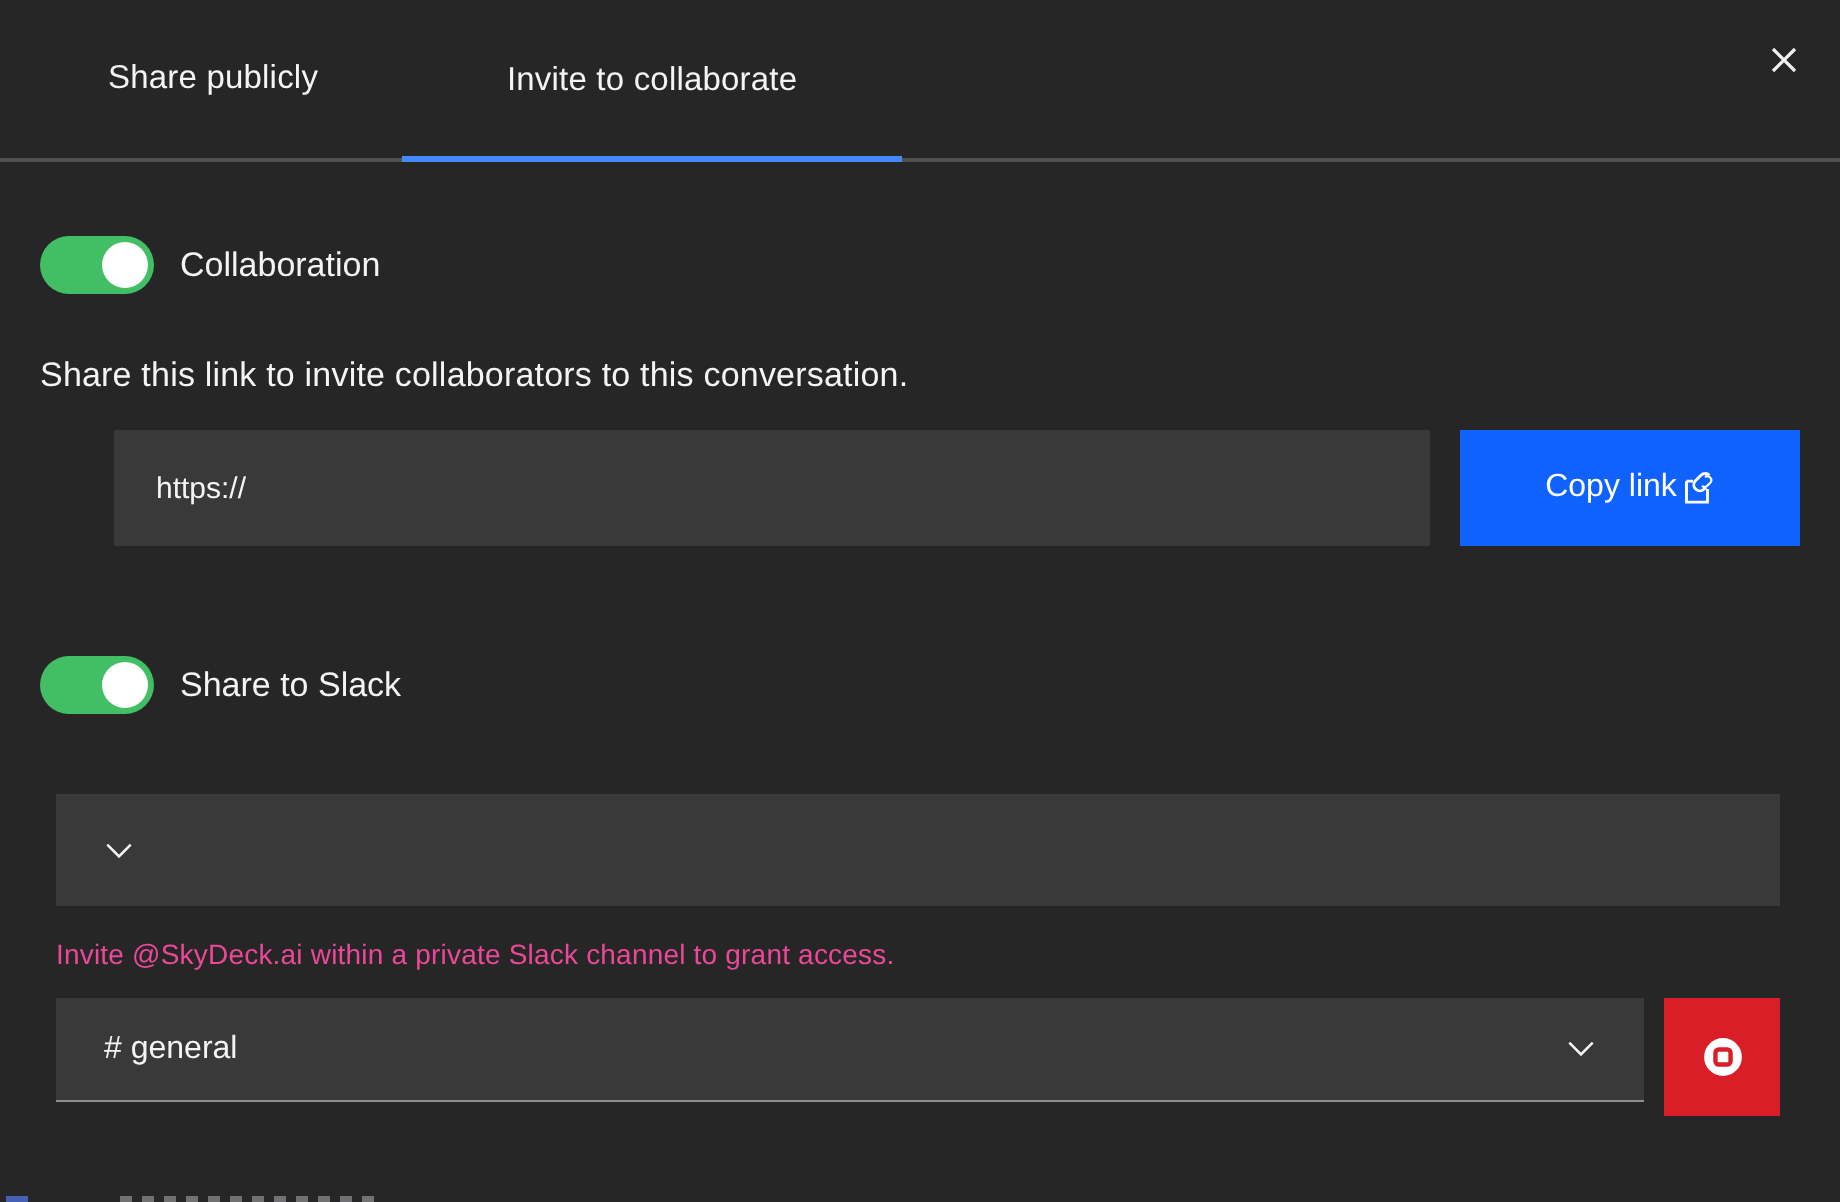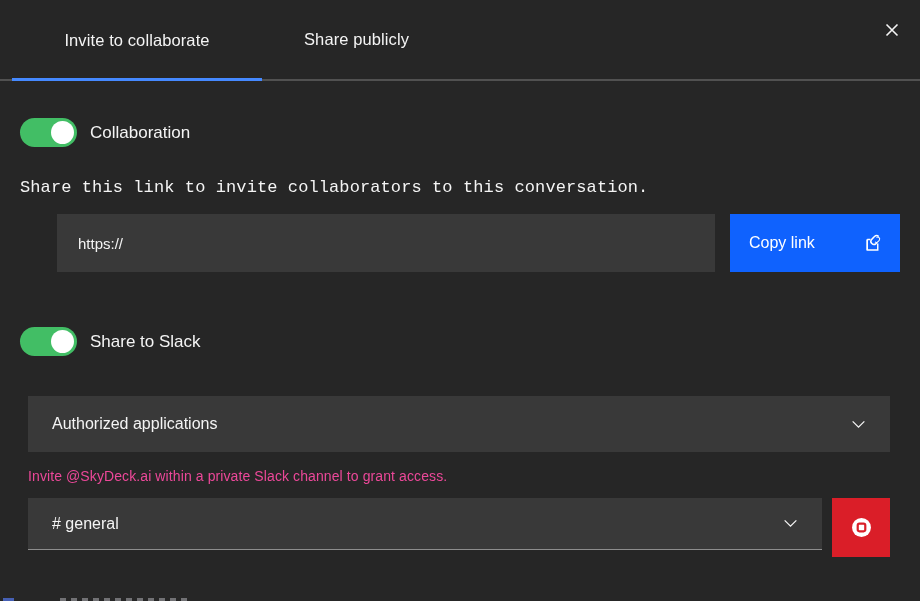--- a/index.html
+++ b/index.html
@@ -65,21 +65,20 @@
     top:3px; right:3px;
     width:23px; height:23px;
     border-radius:50%;
     background:#ffffff;
   }
   .toggle-label { font-size:17px; }
   .desc {
     margin-top:31px;
     font-size:17px;
     letter-spacing:.1px;
-    font-family:Liberation Mono, monospace;
   }
   
   .link-row {
     margin-top:17px;
     display:flex;
     gap:15px;
     height:58px;
     padding-left:37px;
   }
   .link-input {
@@ -96,21 +95,21 @@
   .copy-btn {
     width:170px;
     height:58px;
     background:#0f62fe;
     border:none;
     color:#ffffff;
     font-family:"Liberation Sans", sans-serif;
     font-size:16px;
     display:flex;
     align-items:center;
-    justify-content:space-between;
+    justify-content:center;
     padding:0 17px 0 19px;
     cursor:pointer;
   }
   
   .slack-toggle { margin-top:55px; }
   .slack-section { margin:0 10px 0 8px; }
   .dropdown {
     margin-top:40px;
     height:56px;
     background:#393939;
@@ -166,25 +165,25 @@
     width:132px; height:3px;
     background:repeating-linear-gradient(90deg,
       rgba(205,205,212,.45) 0 6px, transparent 6px 11px);
   }
   svg { display:block; }
 </style>
 </head>
 <body>
 
 <div class="tabbar">
+  <div class="tab inactive">
+    <span>Share publicly</span>
+  </div>
   <div class="tab active">
     <span>Invite to collaborate</span>
-  </div>
-  <div class="tab inactive">
-    <span>Share publicly</span>
   </div>
   <button class="close-btn">
     <span>
       <svg width="16" height="16" viewBox="0 0 16 16">
         <path d="M2.5 2.5 L13.5 13.5 M13.5 2.5 L2.5 13.5" stroke="#f4f4f4" stroke-width="1.6"></path>
       </svg>
     </span>
   </button>
 </div>
 
@@ -217,21 +216,20 @@
   <div class="toggle-row slack-toggle">
     <div class="toggle">
       <div class="knob"></div>
     </div>
     <span class="toggle-label">Share to Slack</span>
   </div>
 
   <div class="slack-section">
 
     <div class="dropdown">
-      <span>Authorized applications</span>
       <span>
         <svg width="15" height="9" viewBox="0 0 16 10">
           <path d="M1.5 1.5 L8 8 L14.5 1.5" stroke="#f4f4f4" stroke-width="1.4" fill="none"></path>
         </svg>
       </span>
     </div>
 
     <div class="helper">Invite @SkyDeck.ai within a private Slack channel to grant access.</div>
 
     <div class="channel-row">

